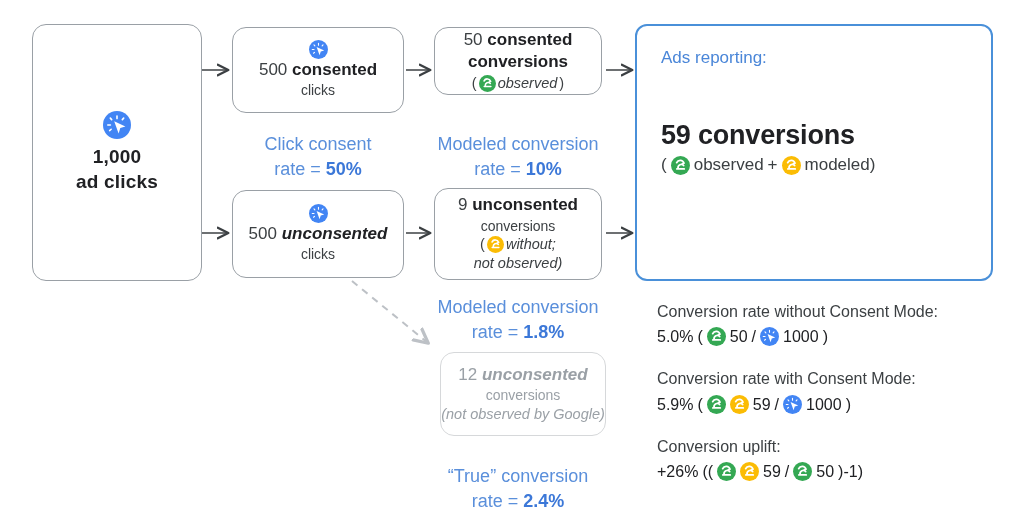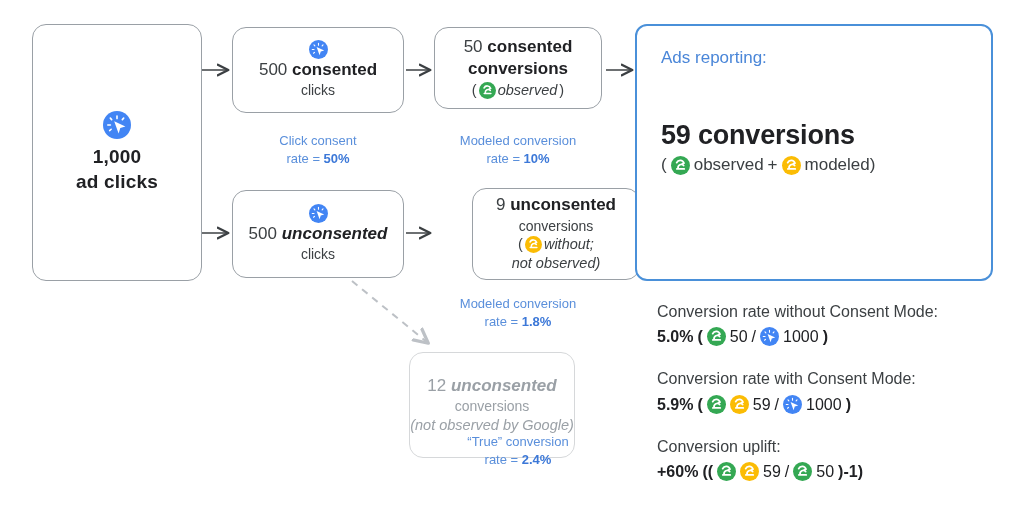--- a/index.html
+++ b/index.html
@@ -35,21 +35,21 @@
   .note{font-size:14.5px;font-style:italic;color:#3c4043;display:flex;align-items:center;justify-content:center;gap:2px;}
   .note .paren{font-style:normal;}
 
   
   .bigcard .num{font-size:19px;font-weight:bold;color:#202124;letter-spacing:.2px;}
 
   
   .cap{
     position:absolute;
     text-align:center;
-    font-size:13px;
+    font-size:18px;
     color:#5a8fdb;
     line-height:1.4;
   }
   .cap b{font-weight:bold;color:#3c78d8;}
 
   
   .badge{
     display:inline-block;
     border-radius:50%;
     position:relative;
@@ -75,21 +75,21 @@
   #ads-title{font-size:17px;font-weight:normal;color:#4a86d8;}
   #ads-big{font-size:27px;font-weight:bold;color:#202124;margin-top:52px;letter-spacing:-.2px;}
   #ads-sub{font-size:17px;color:#3c4043;margin-top:4px;display:flex;align-items:center;gap:4px;}
 
   
   #stats{position:absolute;font-size:16px;color:#3c4043;line-height:1.45;}
   .stat{margin-bottom:19px;}
   .stat .head{color:#3c4043;}
   .stat .val{font-weight:bold;color:#202124;display:flex;align-items:center;gap:4px;margin-top:2px;flex-wrap:nowrap;}
   .stat .val .plain{font-weight:normal;}
-  .stat .val .bold{font-weight:bold;}
+  .stat .val .bold{font-weight:normal;}
 
   
   svg.conn{position:absolute;left:0;top:0;width:1018px;height:514px;pointer-events:none;}
 </style>
 </head>
 <body>
 
 <div id="stage">
 
   <svg class="conn">
@@ -177,21 +177,21 @@
         <path d="M11.2,10.2 L22.4,15.6 L17.3,17.0 L15.6,22.6 Z" fill="#ffffff"></path>
       </svg>
     </span>
     <div class="l1">
       <span>500</span>
       <i>unconsented</i>
     </div>
     <div class="l2">clicks</div>
   </div>
 
-  <div class="card" style="left:434px;top:27px;width:168px;height:82px;">
+  <div class="card" style="left:434px;top:27px;width:168px;height:68px;">
     <div class="l1">
       <span>50</span>
       <b>consented</b>
     </div>
     <div class="l1"><b>conversions</b></div>
     <div class="note">
       <span class="paren">(</span>
       <span class="badge conv-ic">
         <svg viewBox="0 0 20 20">
           <circle cx="10" cy="10" r="10" fill="#34a853"></circle>
@@ -205,21 +205,21 @@
     </div>
   </div>
 
   <div class="cap" style="left:422px;top:132px;width:192px;">
     <div>Modeled conversion</div>
     <div>
       <span>rate = </span><b>10%</b>
     </div>
   </div>
 
-  <div class="card" style="left:434px;top:188px;width:168px;height:92px;margin-left:38px;">
+  <div class="card" style="left:434px;top:188px;width:168px;height:92px;">
     <div class="l1">
       <span>9</span>
       <b>unconsented</b>
     </div>
     <div class="l2">conversions</div>
     <div class="note">
       <span class="paren">(</span>
       <span class="badge conv-ic">
         <svg viewBox="0 0 20 20">
           <circle cx="10" cy="10" r="10" fill="#fbbc04"></circle>
@@ -233,30 +233,30 @@
     <div class="note">not observed)</div>
   </div>
 
   <div class="cap" style="left:422px;top:295px;width:192px;">
     <div>Modeled conversion</div>
     <div>
       <span>rate = </span><b>1.8%</b>
     </div>
   </div>
 
-  <div class="card ghost" style="left:409px;top:352px;width:166px;height:106px;">
+  <div class="card ghost" style="left:440px;top:352px;width:166px;height:84px;">
     <div class="l1" style="color:#9aa0a6;">
       <span style="color:#9aa0a6;">12</span>
       <i style="color:#9aa0a6;">unconsented</i>
     </div>
     <div class="l2" style="color:#9aa0a6;">conversions</div>
     <div class="note" style="color:#9aa0a6;">(not observed by Google)</div>
   </div>
 
-  <div class="cap" style="left:422px;top:433px;width:192px;">
+  <div class="cap" style="left:422px;top:464px;width:192px;">
     <div>“True” conversion</div>
     <div>
       <span>rate = </span><b>2.4%</b>
     </div>
   </div>
 
   <div id="ads-panel" style="left:635px;top:24px;width:358px;height:257px;">
     <div id="ads-title">Ads reporting:</div>
     <div id="ads-big">59 conversions</div>
     <div id="ads-sub">
@@ -355,21 +355,21 @@
             </svg>
         </span>
         <span class="plain">1000</span>
         <span class="bold">)</span>
       </div>
     </div>
 
     <div class="stat">
       <div class="head">Conversion uplift:</div>
       <div class="val">
-        <span class="bold">+60%</span>
+        <span class="bold">+26%</span>
         <span class="bold">((</span>
         <span class="badge conv-ic-md">
           <svg viewBox="0 0 20 20">
               <circle cx="10" cy="10" r="10" fill="#34a853"></circle>
             <path d="M6.0,7.0 A4.1,4.1 0 0 1 13.6,7.4 L11.9,8.4" fill="none" stroke="#fff" stroke-width="1.9" stroke-linecap="round"></path>
             <path d="M6.2,13.6 L13.9,13.6" fill="none" stroke="#fff" stroke-width="1.9" stroke-linecap="round"></path>
             <path d="M13.3,10.0 A3.4,3.4 0 0 0 7.4,12.6" fill="none" stroke="#fff" stroke-width="1.9" stroke-linecap="round"></path>
             </svg>
         </span>
         <span class="badge conv-ic-md">

